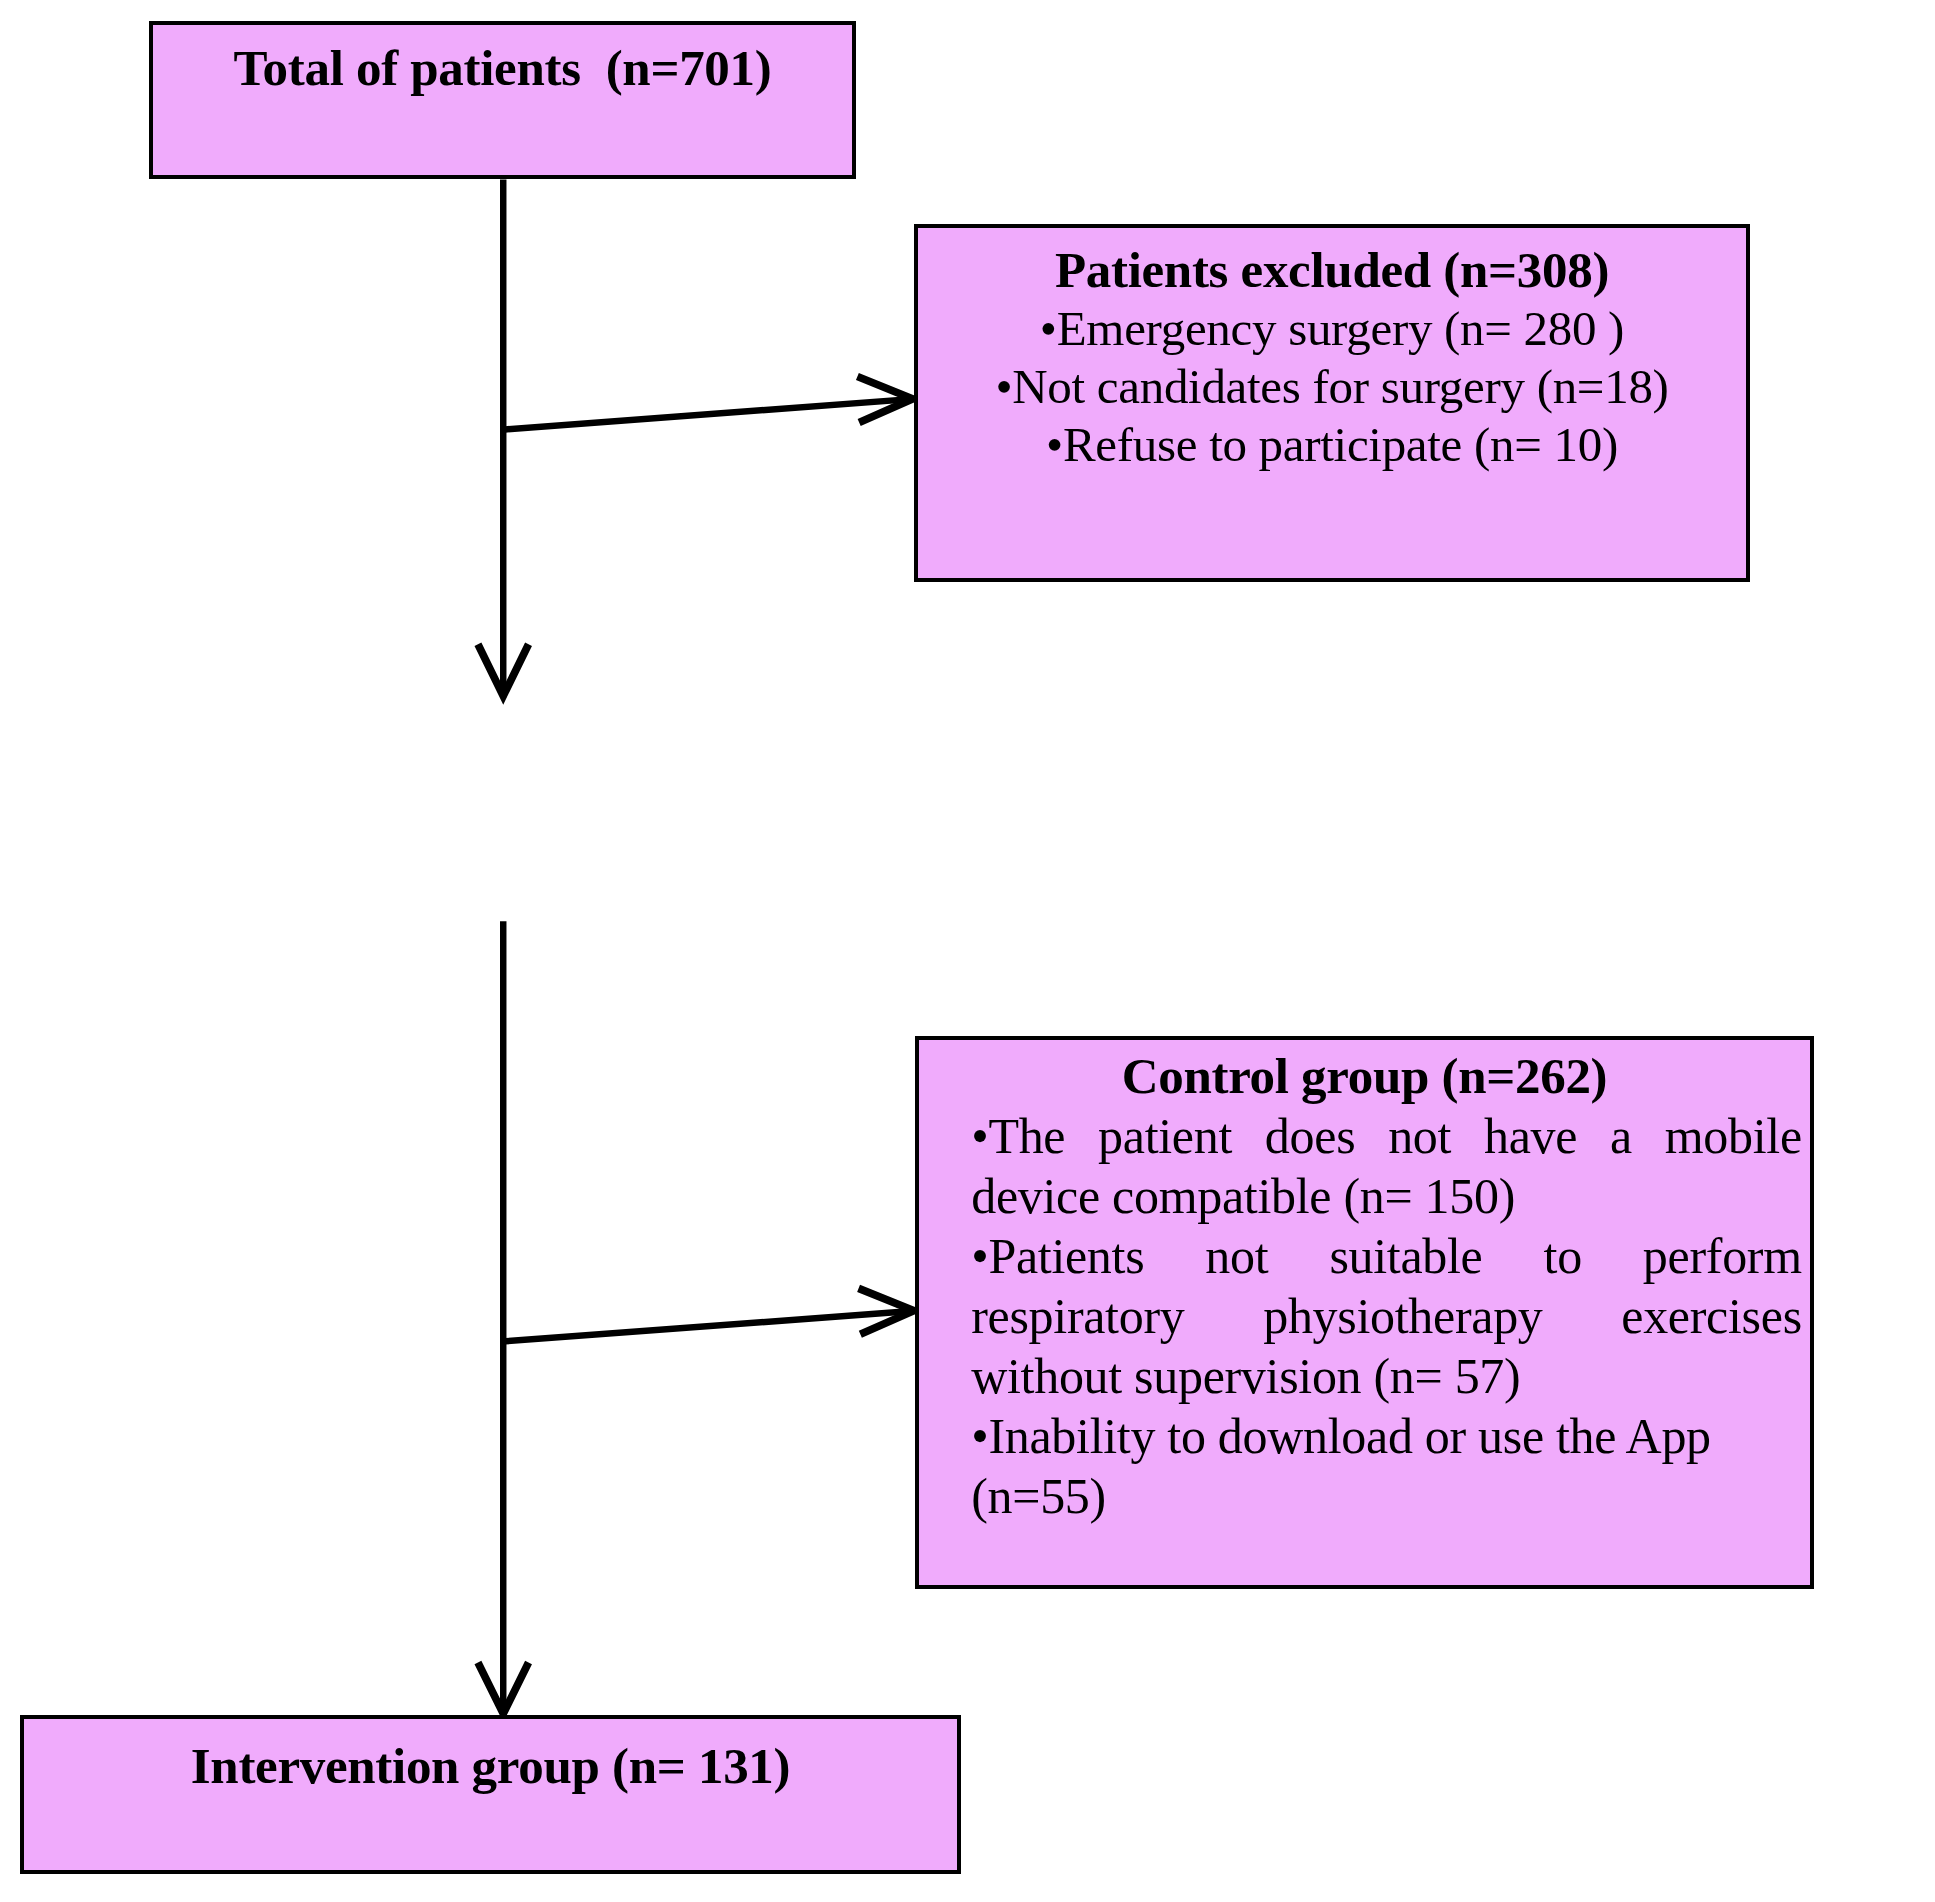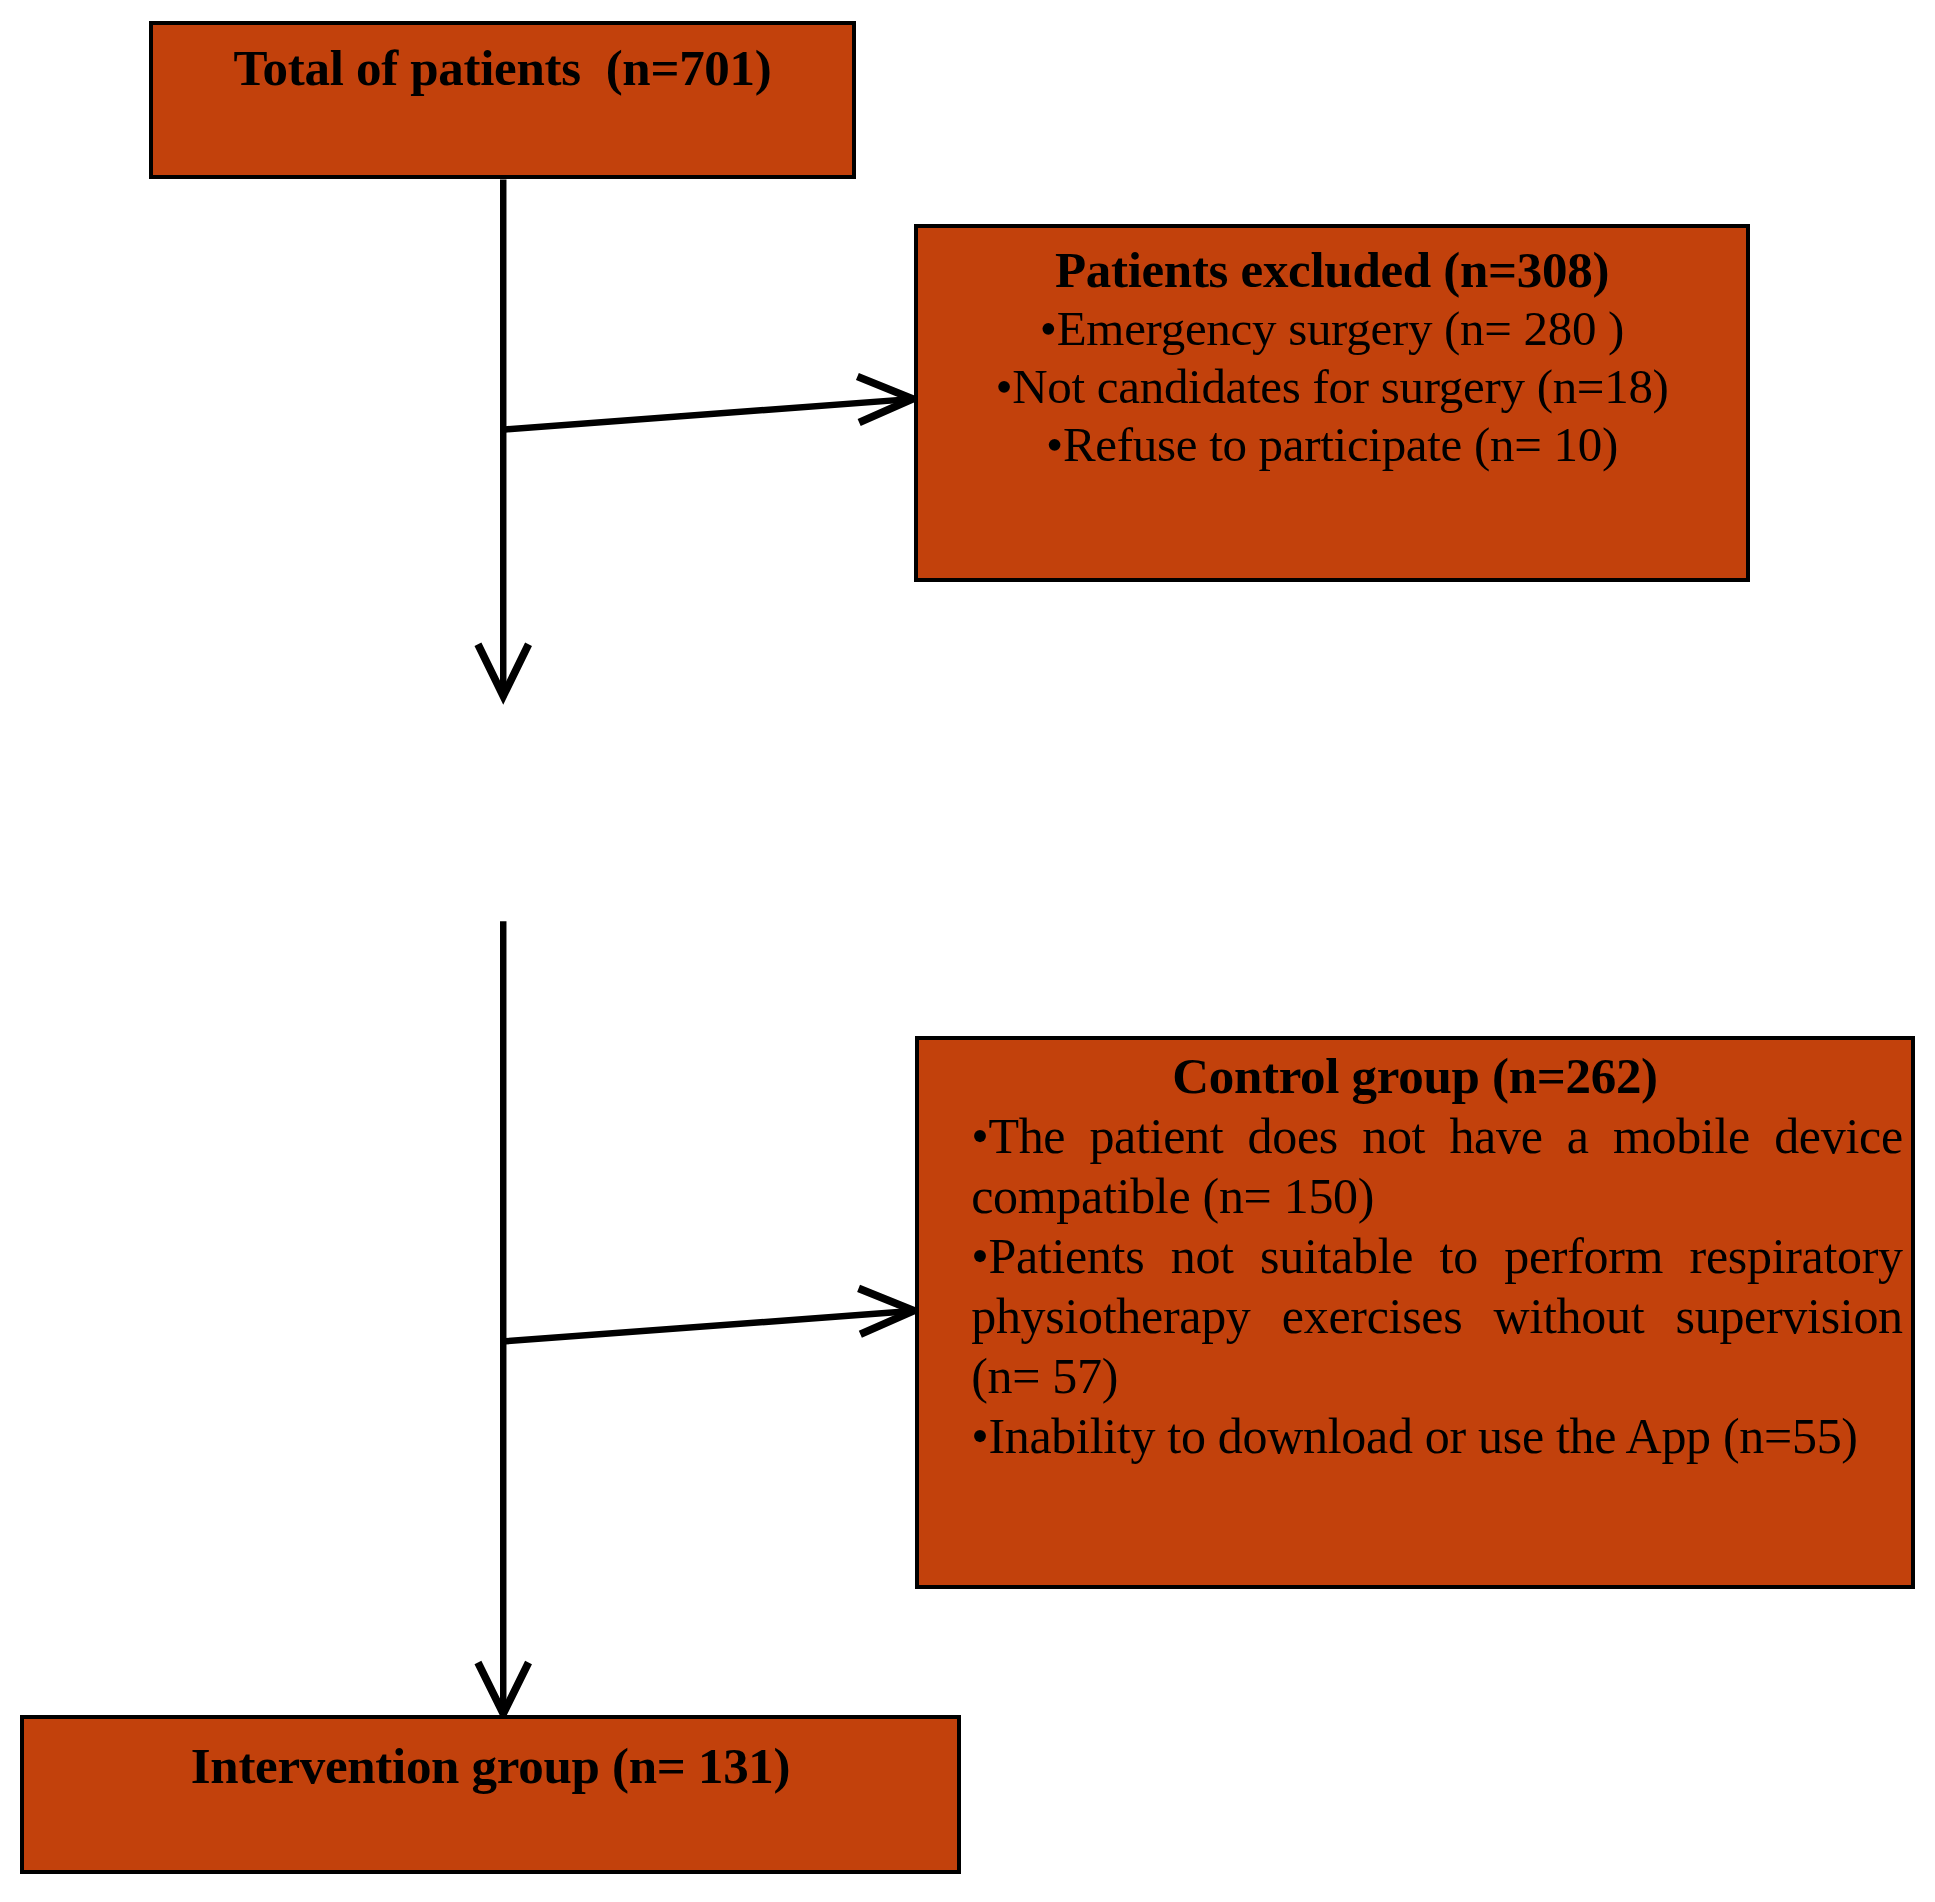--- a/index.html
+++ b/index.html
@@ -13,21 +13,21 @@
     height: 1902px;
     background: #ffffff;
     overflow: hidden;
     font-family: "Liberation Serif", "DejaVu Serif", serif;
     color: #000000;
   }
   .node {
     position: absolute;
     box-sizing: border-box;
     border: 4.1px solid #000000;
-    background: #c2410c;
+    background: #f0abfc;
   }
   .node-inner {
     padding: 0 10.6px;
   }
   .title {
     font-weight: bold;
     text-align: center;
     font-size: 51px;
     line-height: 1.18;
     letter-spacing: -0.3px;
@@ -69,21 +69,21 @@
   #box-scheduled {
     left: 32px; top: 697px;
     width: 941px; height: 224px;
   }
   #box-scheduled .node-inner { padding-top: 16.5px; }
   #box-scheduled .title { font-size: 52px; }
 
   
   #box-control {
     left: 915px; top: 1036px;
-    width: 1000px; height: 553px;
+    width: 899px; height: 553px;
   }
   #box-control .node-inner { padding: 5.9px 8.2px 0 8.2px; }
   #box-control .title { font-size: 51px; }
   #box-control .bullet-line { font-size: 50px; line-height: 1.20; }
 
   
   #box-intervention {
     left: 20px; top: 1715px;
     width: 941px; height: 159px;
   }

